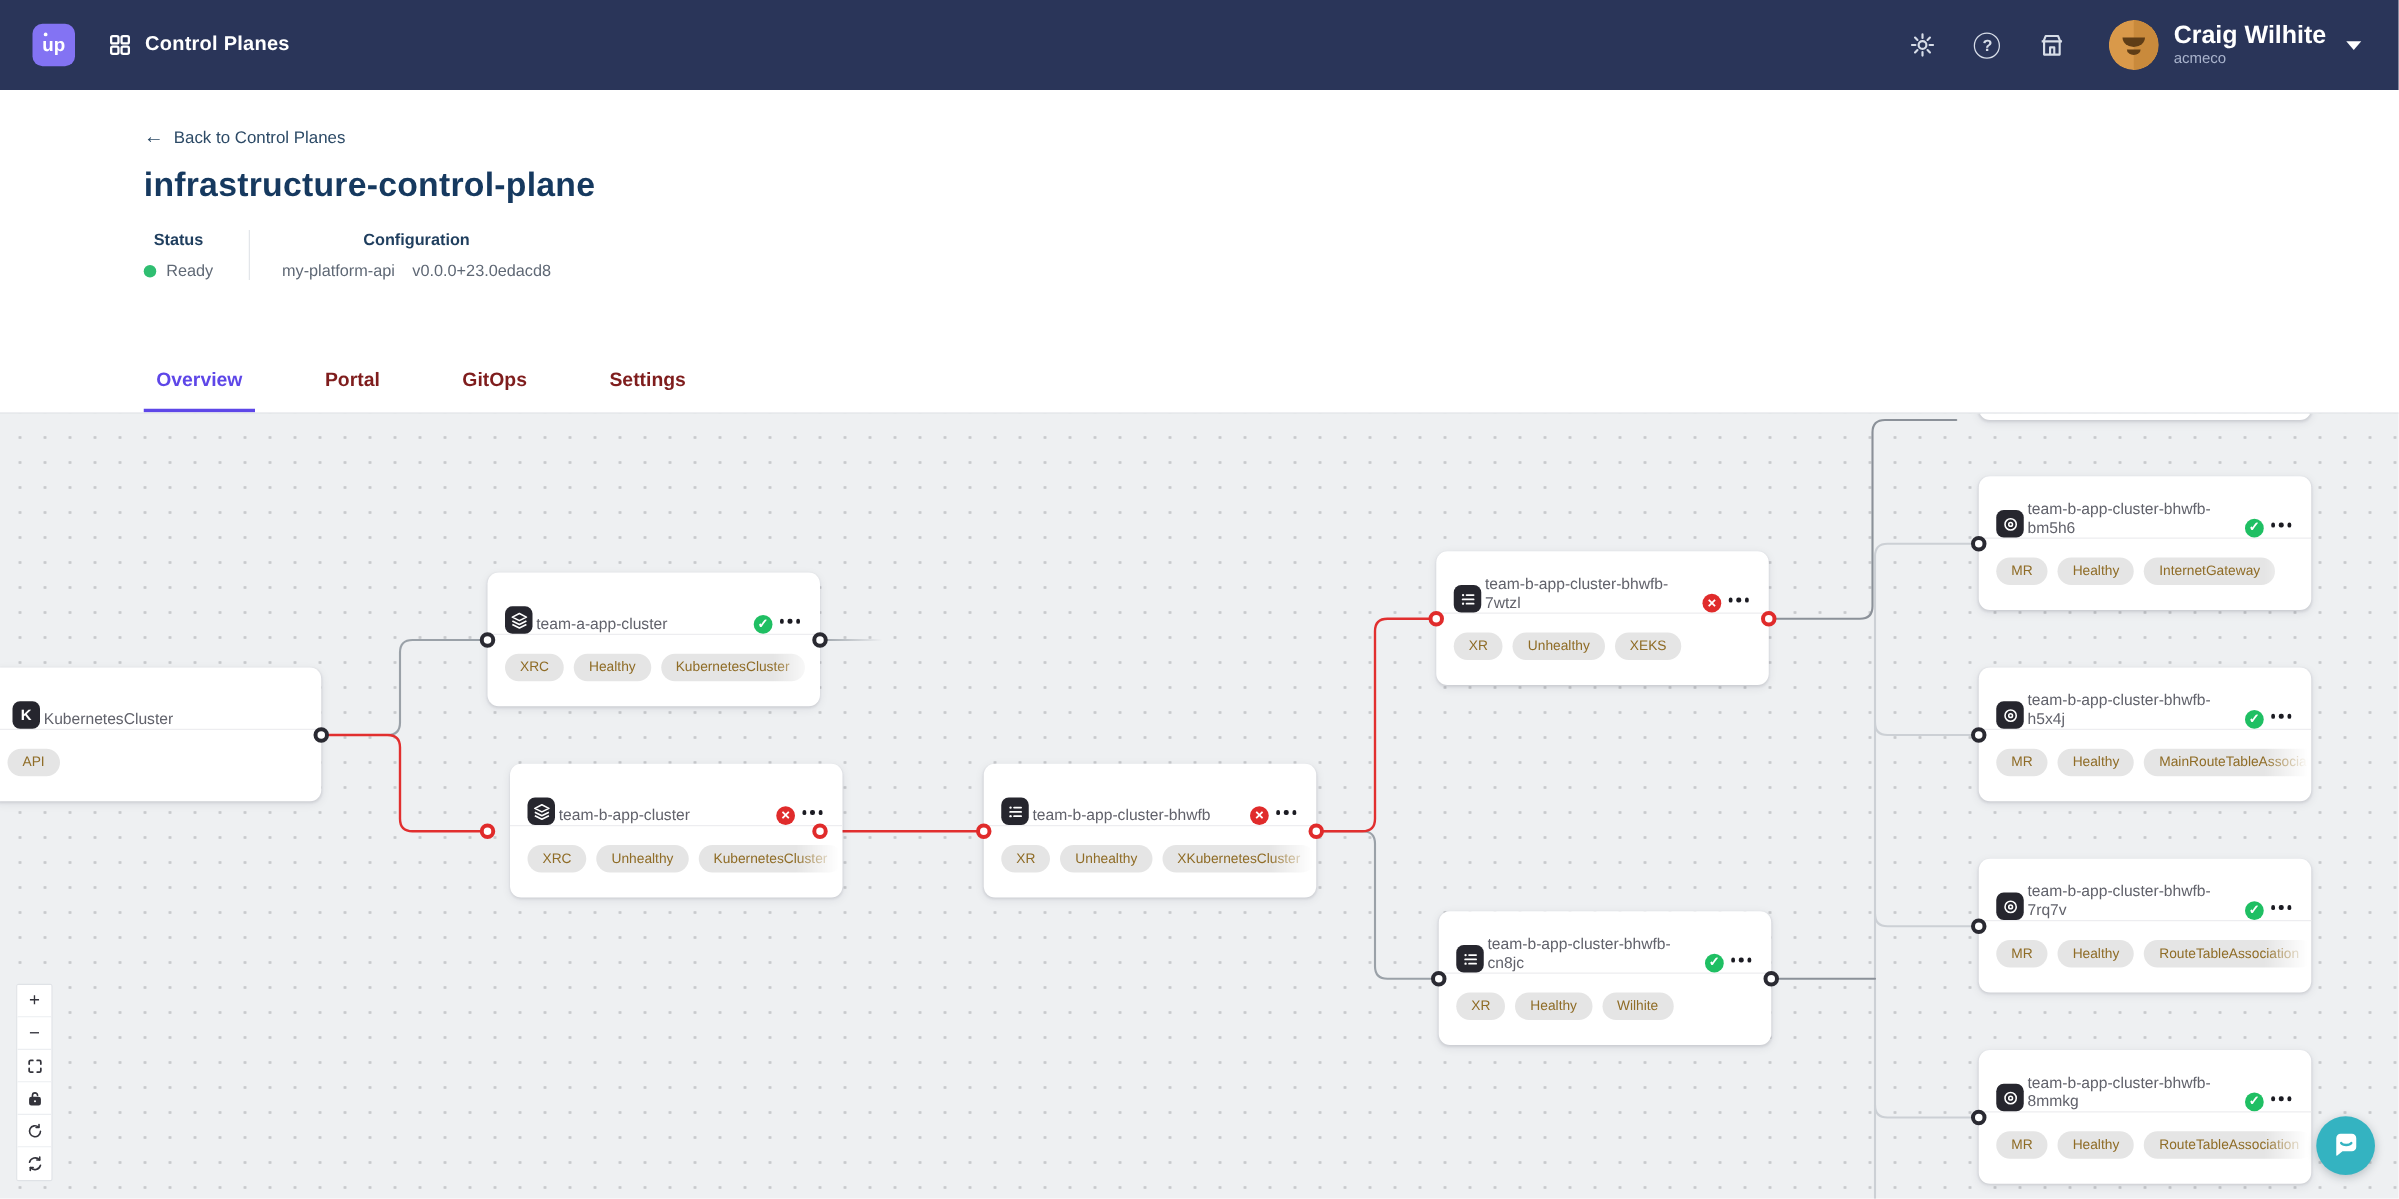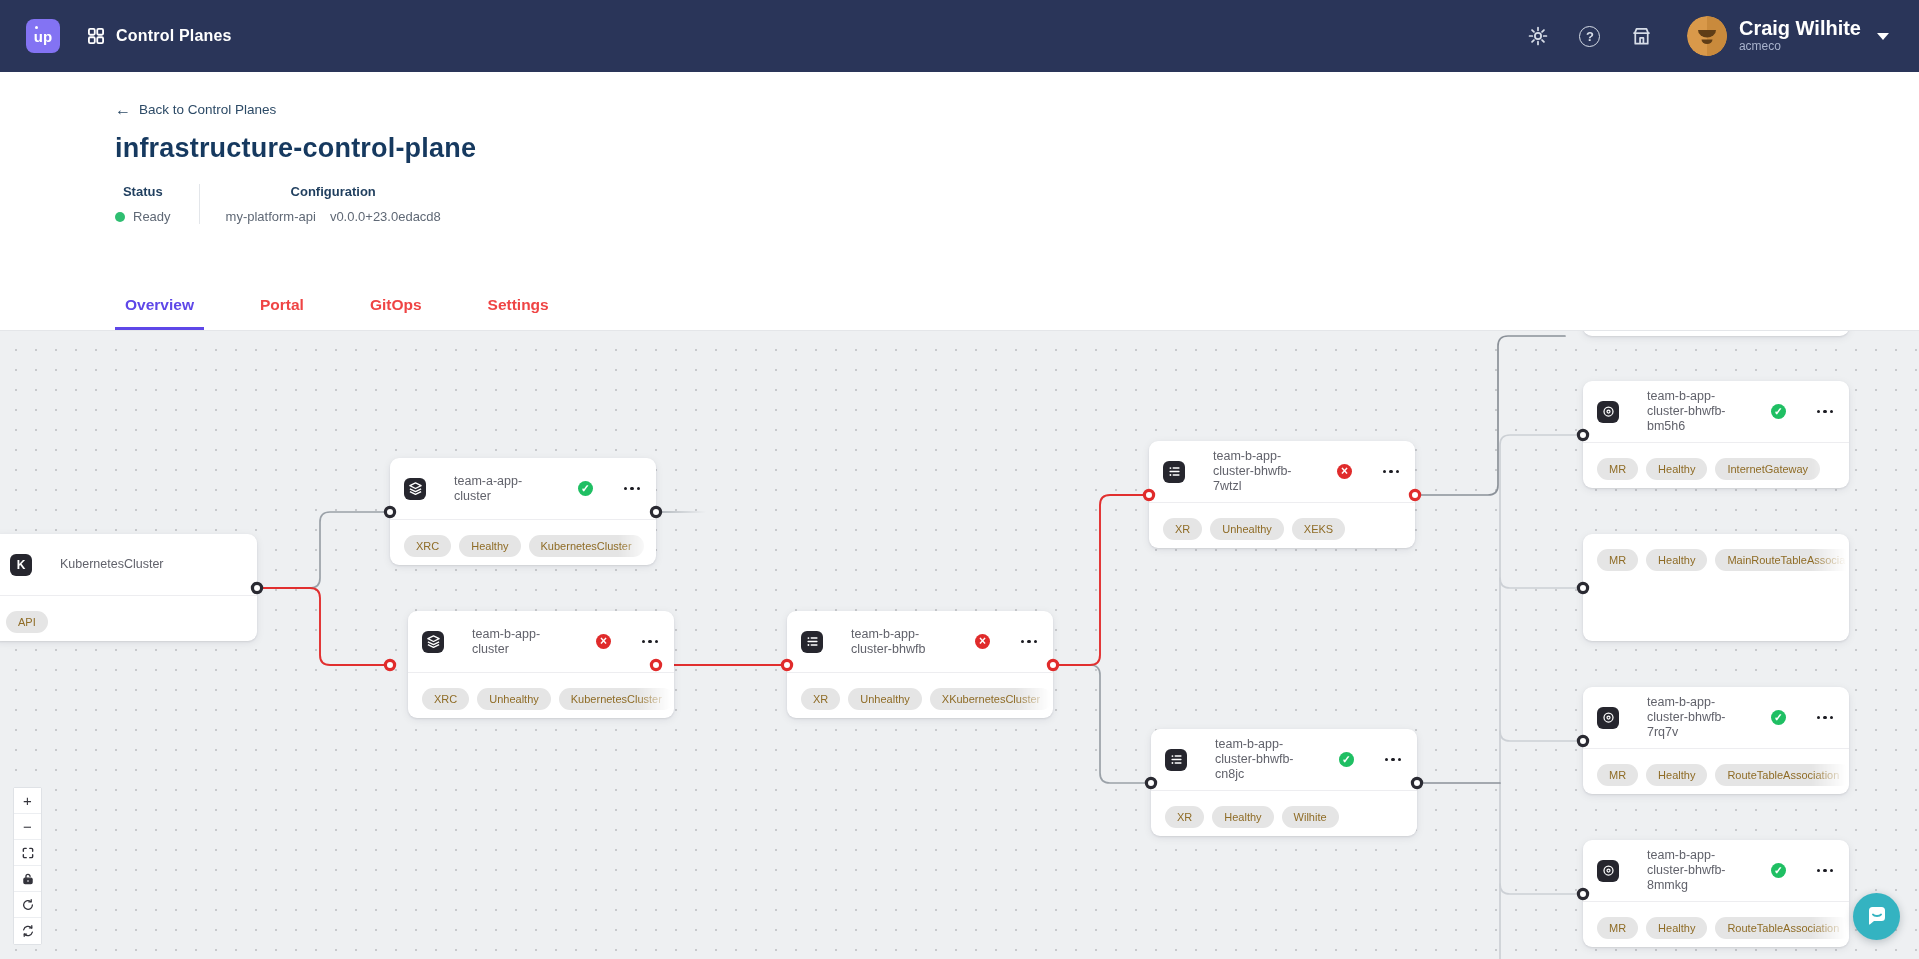--- a/index.html
+++ b/index.html
@@ -41,36 +41,36 @@
                 letter-spacing:.2px; }
   .meta-row { display:flex; margin-top:20px;text-align:center; }
   .meta-col { padding-right:28px; }
   .meta-col + .meta-col { border-left:1px solid #e3e6ea; padding-left:26px; }
   .meta-label { font-size:13px; font-weight:bold; color:#1f3e5e; }
   .meta-val { margin-top:10px; font-size:13px; color:#5f6875; display:flex;
               align-items:center; gap:8px; }
   .dot-green { width:10px; height:10px; border-radius:50%; background:#2fbe71; }
   .cfg-vals { display:flex; gap:14px; }
   .tabs { position:absolute; left:115px; bottom:0; display:flex; gap:46px; }
-  .tab { font-size:15.5px; font-weight:bold; color:#ef4444; padding:0 10px 13px 10px;
+  .tab { font-size:15.5px; font-weight:bold; color:#7f1d1d; padding:0 10px 13px 10px;
          border:none; background:none; cursor:pointer; border-bottom:3px solid transparent; }
   .tab.active { color:#5e47e8; border-bottom-color:#5e47e8; }
 
   
   .canvas { position:relative; width:1919px; height:629px; background:#eef0f2;
             border-top:1px solid #e4e6e9; overflow:hidden;
             background-image:radial-gradient(circle,#c8cacd 1.1px,transparent 1.2px);
             background-size:20px 20px; background-position:6px 9px; }
   svg.edges, svg.handles { position:absolute; left:0; top:0; pointer-events:none; }
   svg.edges { z-index:1; } svg.handles { z-index:3; }
 
   .node { position:absolute; z-index:2; width:266px; height:107px; background:#fff;
           border-radius:9px; box-shadow:0 1px 2px rgba(25,30,50,.10), 0 2px 8px rgba(25,30,50,.08);
           cursor:pointer; }
-  .nh { height:62px; display:flex; align-items:center; padding:0 13px 0 14px; gap:28px;
+  .nh { height:50px; display:flex; align-items:flex-end; padding:0 13px 0 14px; gap:3px;
         border-bottom:1px solid #ededf0; }
   .nicon { flex:0 0 22px; width:22px; height:22px; border-radius:6px; background:#26262e;
            display:flex; align-items:center; justify-content:center; color:#fff;
            font-size:12px; font-weight:bold; }
   .nicon svg { width:15px; height:15px; display:block; }
   .ntitle { flex:1; font-size:12.5px; line-height:15px; color:#61626b; overflow:hidden; }
   .nstatus { flex:0 0 15px; width:15px; height:15px; border-radius:50%; display:flex;
              align-items:center; justify-content:center; color:#fff; font-size:10.5px;
              font-weight:bold; line-height:15px; }
   .nstatus.healthy { background:#1fbf63; }
@@ -369,20 +369,35 @@
         </button>
     </div>
     <div class="nb">
       <span class="badge">MR</span>
       <span class="badge">Healthy</span>
       <span class="badge">InternetGateway</span>
     </div>
   </div>
 
   <div class="node" style="left:1583px; top:203px;">
+    <div class="nh">
+      <span class="nicon">
+        <svg viewBox="0 0 24 24" fill="none" stroke="#fff" stroke-width="2">
+          <circle cx="12" cy="12" r="7.2"></circle>
+            <circle cx="12" cy="12" r="2.4"></circle>
+          </svg>
+      </span>
+      <span class="ntitle">team-b-app-cluster-bhwfb-h5x4j</span>
+      <span class="nstatus healthy"></span>
+      <button class="ndots">
+          <b></b>
+          <b></b>
+          <b></b>
+        </button>
+    </div>
     <div class="nb">
       <span class="badge">MR</span>
       <span class="badge">Healthy</span>
       <span class="badge">MainRouteTableAssociation</span>
     </div>
   </div>
 
   <div class="node" style="left:1583px; top:356px;">
     <div class="nh">
       <span class="nicon">

